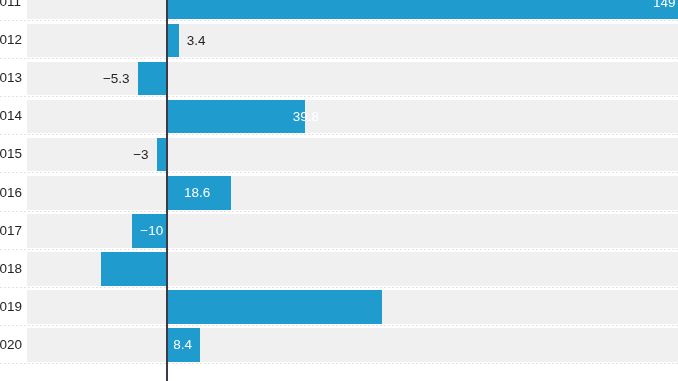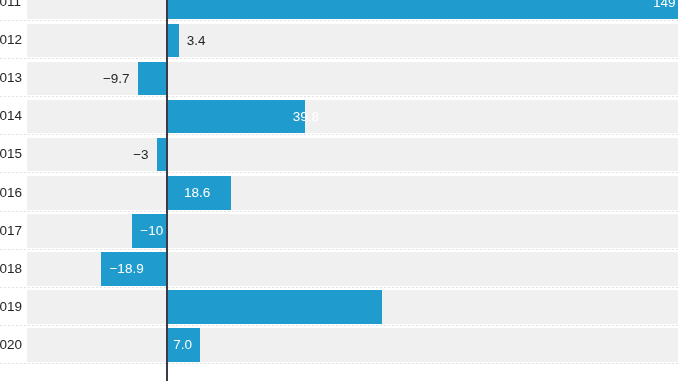--- a/index.html
+++ b/index.html
@@ -117,21 +117,21 @@
         <div class="row-gridline"></div>
         <div class="row-label"><span>2012</span></div>
         <div class="bar" style="left: 167px; width: 11.7858px;"></div>
         <div class="bar-value outside" style="left: 186.786px; text-align: right;">3.4</div>
       </div>
       <div class="row" style="top: 59.2px;">
         <div class="row-band"></div>
         <div class="row-gridline"></div>
         <div class="row-label"><span>2013</span></div>
         <div class="bar" style="left: 137.536px; width: 29.4644px;"></div>
-        <div class="bar-value outside" style="right: 548.464px; text-align: right;">−9.7</div>
+        <div class="bar-value outside" style="right: 548.464px; text-align: right;">−5.3</div>
       </div>
       <div class="row" style="top: 97.3px;">
         <div class="row-band"></div>
         <div class="row-gridline"></div>
         <div class="row-label"><span>2014</span></div>
         <div class="bar" style="left: 167px; width: 137.963px;"></div>
         <div class="bar-value inside" style="left: 167px; width: 160px; text-align: right; padding-right: 8px; box-sizing: border-box;">39.8</div>
       </div>
       <div class="row" style="top: 135.4px;">
         <div class="row-band"></div>
@@ -152,30 +152,29 @@
         <div class="row-gridline"></div>
         <div class="row-label"><span>2017</span></div>
         <div class="bar" style="left: 132.336px; width: 34.664px;"></div>
         <div class="bar-value inside" style="left: 132.336px; width: 34.664px; text-align: left; padding-left: 8px; box-sizing: border-box;">−10</div>
       </div>
       <div class="row" style="top: 249.7px;">
         <div class="row-band"></div>
         <div class="row-gridline"></div>
         <div class="row-label"><span>2018</span></div>
         <div class="bar" style="left: 101.485px; width: 65.515px;"></div>
-        <div class="bar-value inside" style="left: 101.485px; width: 65.515px; text-align: left; padding-left: 8px; box-sizing: border-box;">−18.9</div>
       </div>
       <div class="row" style="top: 287.8px;">
         <div class="row-band"></div>
         <div class="row-gridline"></div>
         <div class="row-label"><span>2019</span></div>
         <div class="bar" style="left: 167px; width: 214.917px;"></div>
       </div>
       <div class="row" style="top: 325.9px;">
         <div class="row-band"></div>
         <div class="row-gridline"></div>
         <div class="row-label"><span>2020</span></div>
         <div class="bar" style="left: 167px; width: 32.9308px;"></div>
-        <div class="bar-value inside" style="left: 167px; width: 32.9308px; text-align: right; padding-right: 8px; box-sizing: border-box;">7.0</div>
+        <div class="bar-value inside" style="left: 167px; width: 32.9308px; text-align: right; padding-right: 8px; box-sizing: border-box;">8.4</div>
       </div>
     </div>
   <div class="zero-axis" id="zero-axis" style="left: 166.3px;"></div>
 </div>
 
 </body></html>

